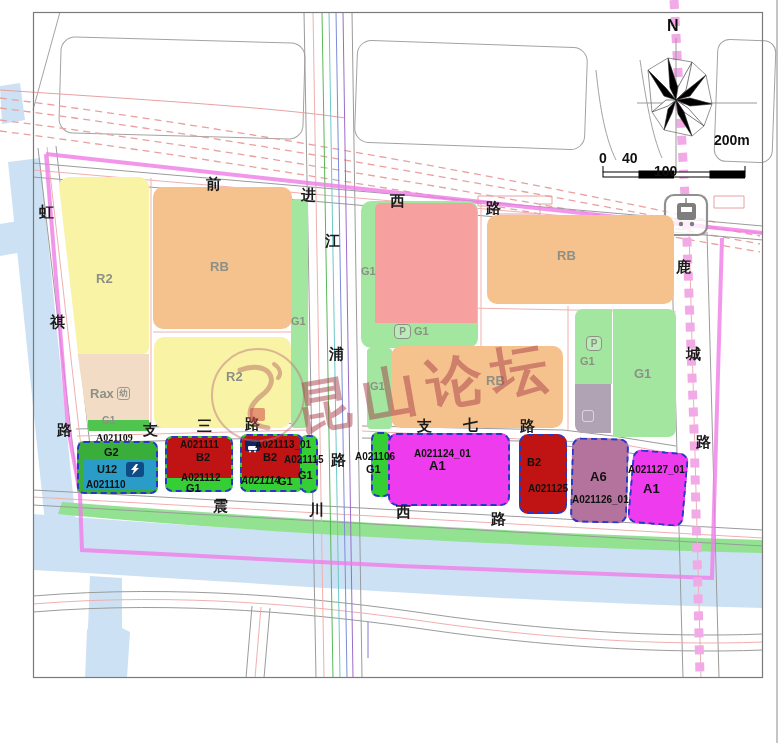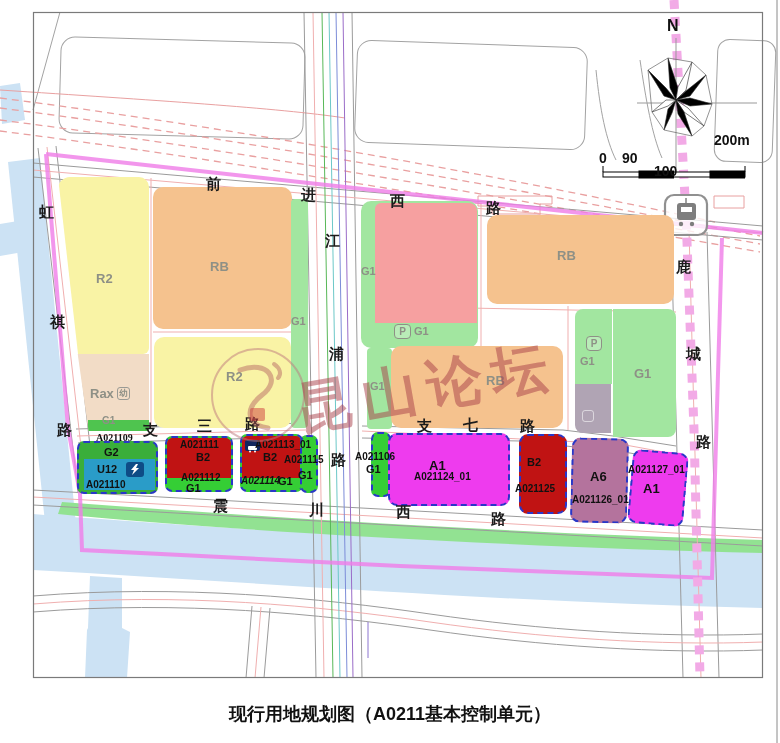--- a/index.html
+++ b/index.html
@@ -209,22 +209,22 @@
   <div class="icon-box" style="left:582px;top:410px;width:12px;height:12px;border:1px solid rgba(255,255,255,.55);border-radius:3px;"></div>
 
   <span class="lb code" style="left:96px;top:433px;font-family:Liberation Serif, serif;">A021109</span>
   <span class="lb code" style="left:86px;top:480px;">A021110</span>
   <span class="lb code" style="left:180px;top:440px;text-align:center;">A021111</span>
   <span class="lb code" style="left:181px;top:473px;">A021112</span>
   <span class="lb code" style="left:255px;top:440px;">A021113_01</span>
   <span class="lb code" style="left:241px;top:476px;font-style:italic;">A021114</span>
   <span class="lb code" style="left:284px;top:455px;">A021115</span>
   <span class="lb code" style="left:355px;top:452px;">A021106</span>
-  <span class="lb code" style="left:414px;top:472px;">A021124_01</span>
-  <span class="lb code" style="left:515px;top:484px;">A021125</span>
+  <span class="lb code" style="left:414px;top:449px;">A021124_01</span>
+  <span class="lb code" style="left:528px;top:484px;">A021125</span>
   <span class="lb code" style="left:572px;top:495px;">A021126_01</span>
   <span class="lb code" style="left:628px;top:465px;">A021127_01</span>
 
   <span class="lb use" style="left:104px;top:447px;">G2</span>
   <span class="lb use" style="left:97px;top:464px;">U12</span>
   <span class="lb use" style="left:196px;top:452px;">B2</span>
   <span class="lb use" style="left:186px;top:483px;">G1</span>
   <span class="lb use" style="left:263px;top:452px;">B2</span>
   <span class="lb use" style="left:278px;top:476px;">G1</span>
   <span class="lb use" style="left:298px;top:470px;">G1</span>
@@ -273,28 +273,27 @@
   <span class="lb road" style="left:309px;top:502px;">川</span>
   <span class="lb road" style="left:396px;top:504px;">西</span>
   <span class="lb road" style="left:491px;top:511px;">路</span>
 
   <span class="lb road" style="left:676px;top:259px;">鹿</span>
   <span class="lb road" style="left:686px;top:346px;">城</span>
   <span class="lb road" style="left:696px;top:434px;">路</span>
 
   <span class="lb" style="left:667px;top:18px;font-size:16px;font-weight:700;">N</span>
   <span class="lb scale-t" style="left:599px;top:151px;">0</span>
-  <span class="lb scale-t" style="left:622px;top:151px;">90</span>
+  <span class="lb scale-t" style="left:622px;top:151px;">40</span>
   <span class="lb scale-t" style="left:714px;top:133px;">200m</span>
   <span class="lb scale-t" style="left:654px;top:164px;">100</span>
 
   <div class="wm" style="left:200px;top:320px;width:420px;height:140px;">
     <svg width="420" height="140" viewBox="0 0 420 140" style="position:absolute;left:0;top:0;">
       <circle cx="58" cy="75" r="46" fill="none" stroke="rgba(190,120,125,.5)" stroke-width="2"></circle>
       <path d="M40,50 C68,40 82,60 62,75 C43,90 48,105 68,108" fill="none" stroke="rgba(175,90,95,.45)" stroke-width="5" stroke-linecap="round"></path>
       <path d="M74,44 C80,48 82,54 78,58" fill="none" stroke="rgba(175,90,95,.45)" stroke-width="4" stroke-linecap="round"></path>
       <rect x="50" y="88" width="15" height="13" rx="2" fill="rgba(205,60,60,.5)"></rect>
     </svg>
     <div class="wm-text" style="position:absolute;left:95px;top:30px;">昆山论坛</div>
   </div>
 
-  <div class="title">现行用地规划图（A0211基本控制单元）</div>
 </div>
 
 </body></html>

